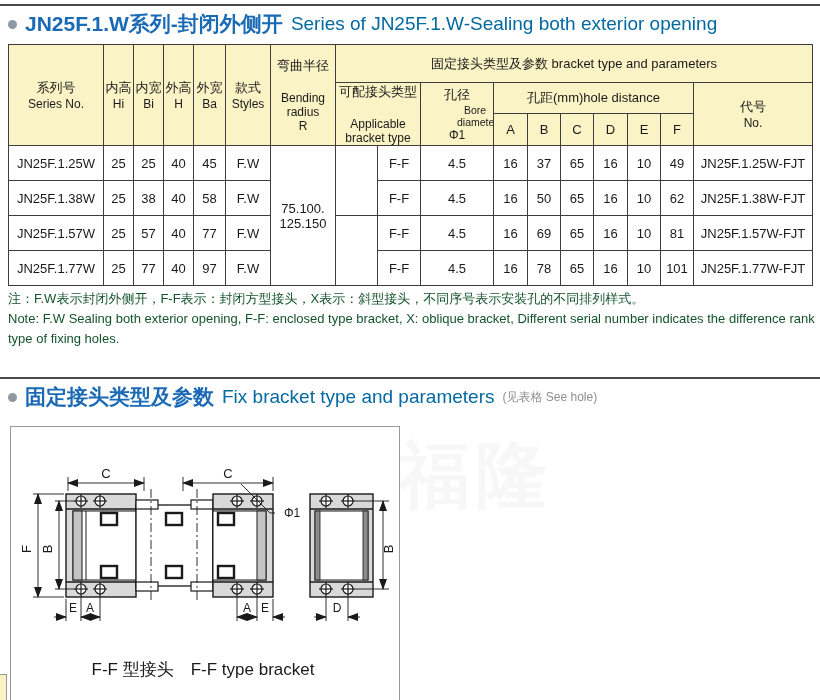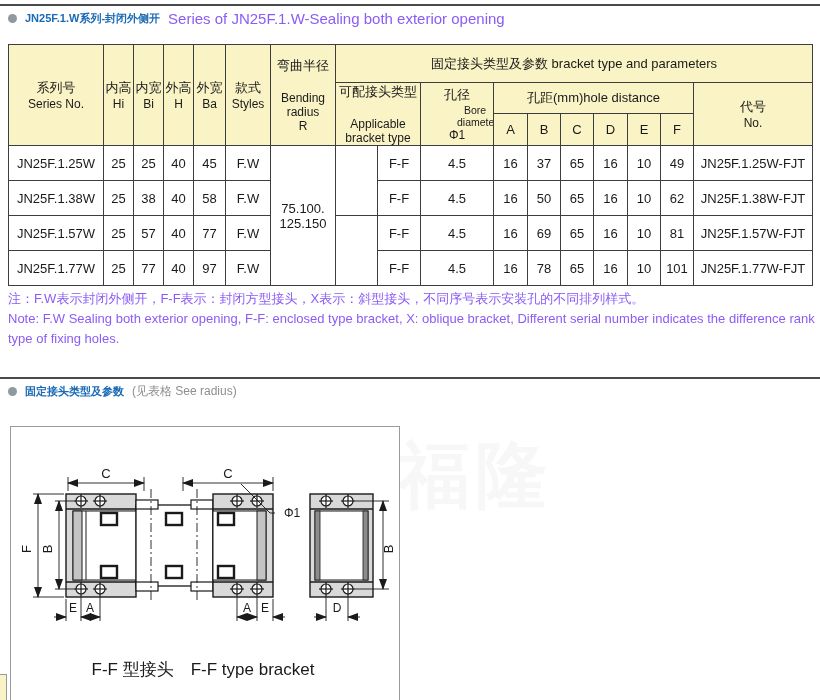--- a/index.html
+++ b/index.html
@@ -1,37 +1,37 @@
 <!DOCTYPE html>
 <html><head>
 <meta charset="utf-8">
 <style>
   * { margin:0; padding:0; box-sizing:border-box; }
   html,body { width:820px; height:700px; background:#ffffff; overflow:hidden;
               font-family:"Liberation Sans","DejaVu Sans",sans-serif; }
   .rule { position:absolute; left:0; width:820px; height:2px; background:#4a4a4a; }
   .sec-title { position:absolute; left:8px; display:flex; align-items:center; gap:8px; white-space:nowrap; }
   .bullet { width:9px; height:9px; border-radius:50%; background:#8f9aa0; display:inline-block; flex:0 0 auto; }
-  .t-zh { font-size:11px; font-weight:bold; color:#1a6ab5; }
-  .t-en { font-size:15px; color:#8b5cf6; }
+  .t-zh { font-size:21px; font-weight:bold; color:#1a6ab5; }
+  .t-en { font-size:19px; color:#0369a1; }
   .t-small { font-size:12px; color:#8e8e8e; }
 
   table.spec { position:absolute; left:8px; top:44px; border-collapse:collapse; table-layout:fixed; width:804px; }
   table.spec td { border:1px solid #3d3d3d; text-align:center; vertical-align:middle;
                   font-size:13px; color:#1a1a1a; padding:0; overflow:hidden; }
   td.hd { background:#faf3c5; }
   tr.hr1 td { height:38px; }
   tr.hr2 td { height:31px;text-align:center; }
   tr.hr3 td { height:32px; }
   tr.dr td { height:35px; background:#ffffff; }
   .sub { font-size:12px; }
   .sub-xs { font-size:10.5px;margin-left:36px; }
   .pre { white-space:pre-line;margin-top:16px; }
 
-  .notes { position:absolute; left:8px; top:289px; width:808px; font-size:13px; color:#8b5cf6;
+  .notes { position:absolute; left:8px; top:289px; width:808px; font-size:13px; color:#14532d;
            line-height:20px; }
 
   .draw-box { position:absolute; left:10px; top:426px; width:390px; height:280px;
               border:1px solid #9a9a9a; background:#fff; }
   .watermark { position:absolute; left:398px; top:428px; font-size:72px; font-weight:bold;
                color:rgba(120,120,130,0.06); letter-spacing:6px; pointer-events:none; }
   .corner-patch { position:absolute; left:0; top:674px; width:7px; height:26px;
                   background:#faf3c5; border-top:1px solid #999; border-right:1px solid #999; }
 </style>
 </head>
@@ -203,21 +203,22 @@
 <div class="notes">
   <div>注：F.W表示封闭外侧开，F-F表示：封闭方型接头，X表示：斜型接头，不同序号表示安装孔的不同排列样式。</div>
   <div>Note: F.W Sealing both exterior opening, F-F: enclosed type bracket, X: oblique bracket, Different serial number indicates the difference rank</div>
   <div>type of fixing holes.</div>
 </div>
 
 <div class="rule" style="top:377px;"></div>
 <div class="sec-title" style="top:383px;">
   <span class="bullet"></span>
   <span class="t-zh">固定接头类型及参数</span>
-  <span class="t-small">(见表格 See radius)</span>
+  <span class="t-en">Fix bracket type and parameters</span>
+  <span class="t-small">(见表格 See hole)</span>
 </div>
 
 <div class="watermark">福隆</div>
 
 <div class="draw-box">
   <svg width="388" height="278" viewBox="0 0 388 278">
     <defs>
       <marker id="ah" markerWidth="11" markerHeight="8" refX="10" refY="4" orient="auto-start-reverse" markerUnits="userSpaceOnUse">
         <path d="M0,0 L11,4 L0,8 z" fill="#1a1a1a"></path>
       </marker>

